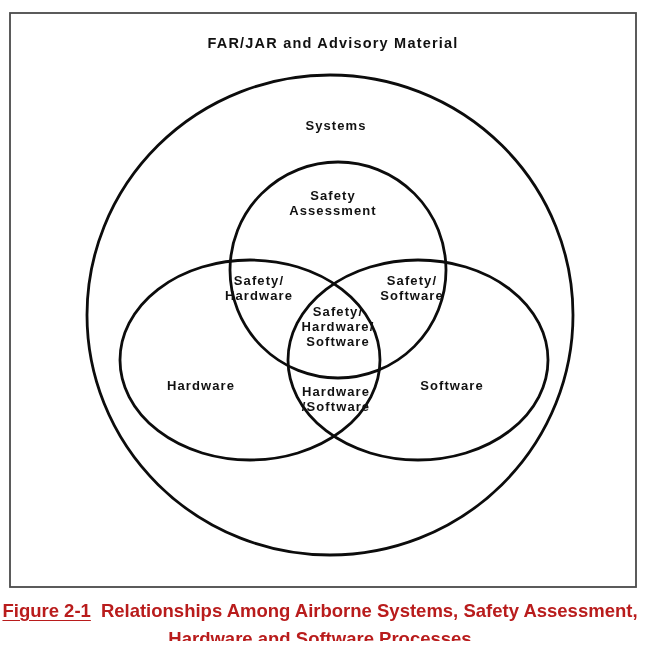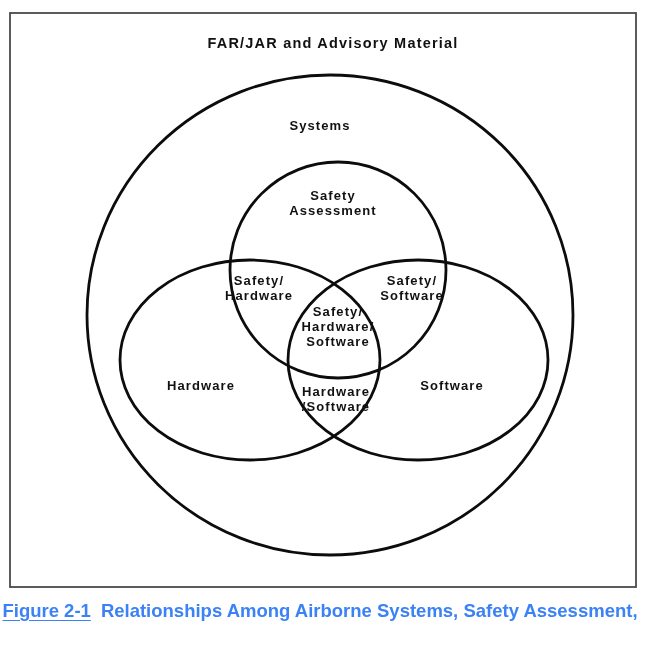--- a/index.html
+++ b/index.html
@@ -42,21 +42,21 @@
   }
   .caption {
     position: absolute;
     left: 0;
     top: 597px;
     width: 640px;
     text-align: center;
     font-weight: bold;
     font-size: 18.5px;
     line-height: 28px;
-    color: #3b82f6;
+    color: #b91c1c;
   }
   .fig-num {
     text-decoration: underline;
     text-underline-offset: 3px;
     margin-right: 10px;
   }
 </style>
 </head>
 <body>
 
@@ -65,21 +65,21 @@
   <svg width="662" height="666" viewBox="0 0 662 666">
     <rect x="10" y="13" width="626" height="574" fill="none" stroke-width="1.8" stroke="#4a4a4a"></rect>
     <ellipse cx="330" cy="315" rx="243" ry="240" fill="none" stroke-width="2.8" stroke="#0c0c0c"></ellipse>
     <ellipse cx="338" cy="270" rx="108" ry="108" fill="none" stroke-width="2.8" stroke="#0c0c0c"></ellipse>
     <ellipse cx="250" cy="360" rx="130" ry="100" fill="none" stroke-width="2.8" stroke="#0c0c0c"></ellipse>
     <ellipse cx="418" cy="360" rx="130" ry="100" fill="none" stroke-width="2.8" stroke="#0c0c0c"></ellipse>
   </svg>
 
   <div class="lbl title" style="left:333px; top:43px;">FAR/JAR and Advisory Material</div>
 
-  <div class="lbl" style="left:320px; top:126px;">Systems</div>
+  <div class="lbl" style="left:336px; top:126px;">Systems</div>
 
   <div class="lbl" style="left:333px; top:203px;">Safety
 Assessment</div>
 
   <div class="lbl" style="left:259px; top:288px;">Safety/
 Hardware</div>
 
   <div class="lbl" style="left:412px; top:288px;">Safety/
 Software</div>
 
@@ -91,15 +91,16 @@
 
   <div class="lbl" style="left:452px; top:386px;">Software</div>
 
   <div class="lbl" style="left:336px; top:399px;">Hardware
 /Software</div>
 
   <div class="caption">
     <div>
       <span class="fig-num">Figure 2-1</span><span>Relationships Among Airborne Systems, Safety Assessment,</span>
     </div>
+    <div>Hardware and Software Processes</div>
   </div>
 
 </div>
 
 </body></html>

